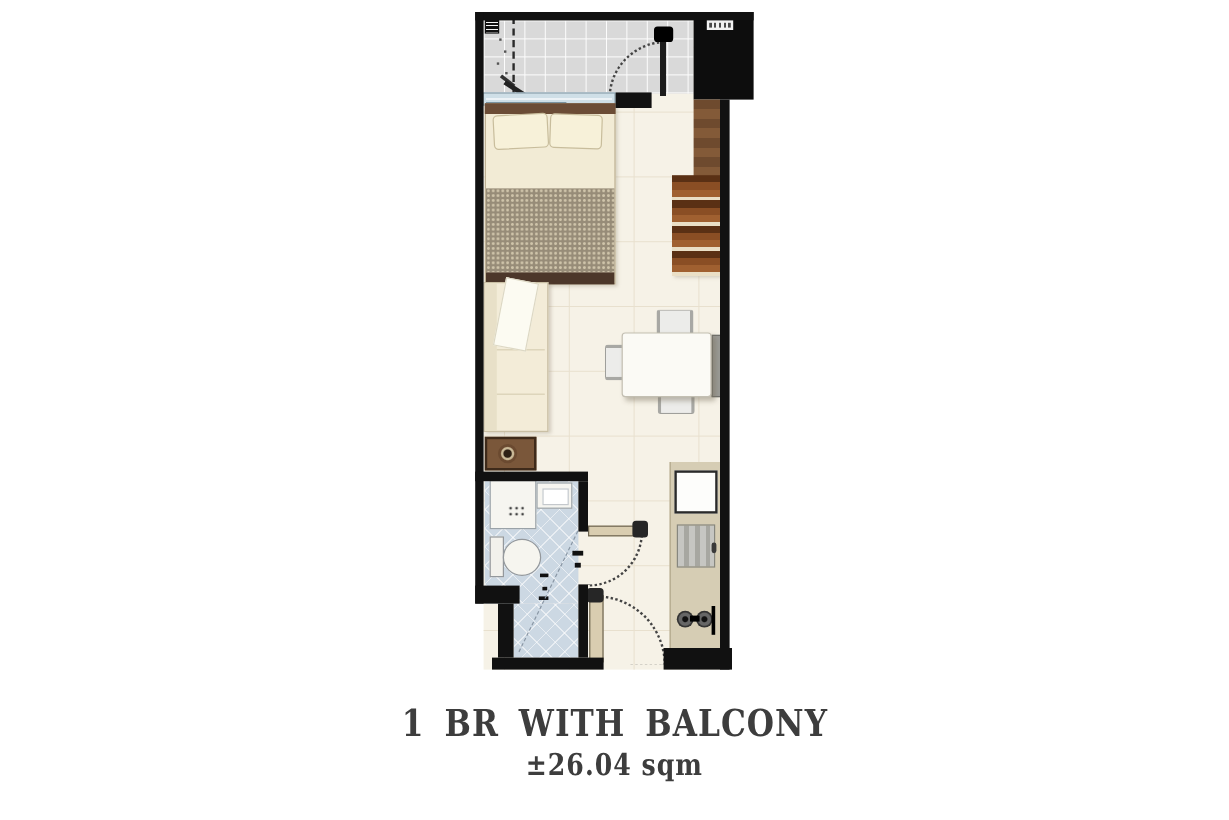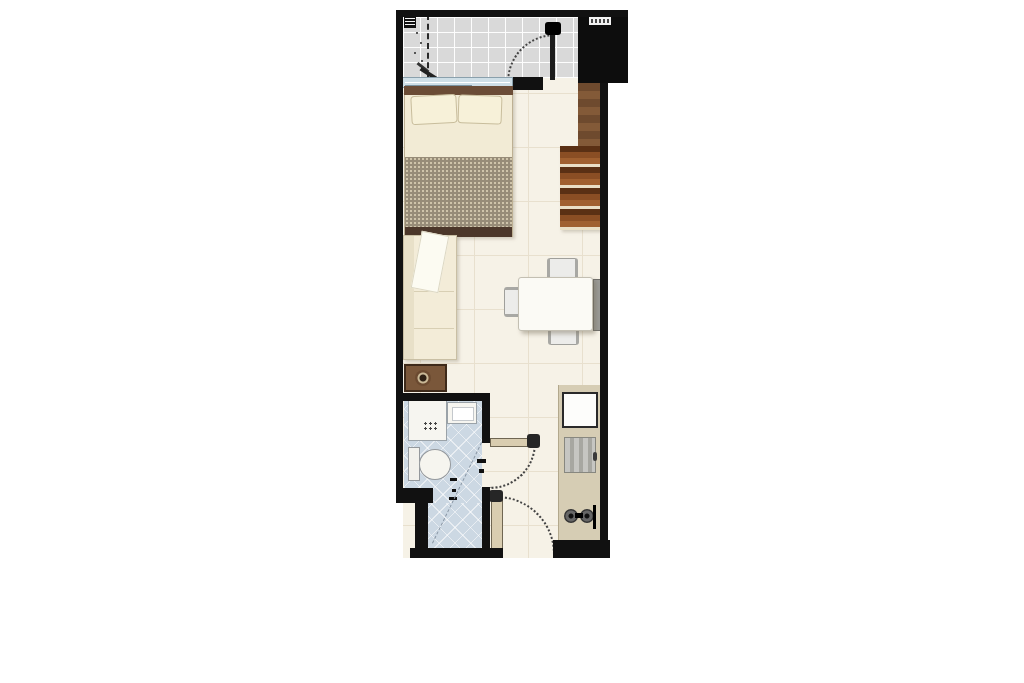--- a/index.html
+++ b/index.html
@@ -169,13 +169,17 @@
     <div class="wall" style="left:117px;top:67px;width:30px;height:13px;"></div>
     <div class="wall" style="left:0;top:383px;width:94px;height:8px;"></div>
     <div class="wall" style="left:86px;top:391px;width:8px;height:42px;"></div>
     <div class="wall" style="left:86px;top:477px;width:8px;height:61px;"></div>
     <div class="wall" style="left:0;top:478px;width:37px;height:15px;"></div>
     <div class="wall" style="left:19px;top:493px;width:13px;height:45px;"></div>
     <div class="wall" style="left:14px;top:538px;width:93px;height:10px;"></div>
     <div class="wall" style="left:157px;top:530px;width:57px;height:18px;"></div>
   </div>
 
+  <div id="caption">
+    <span class="t1">1 BR WITH BALCONY</span>
+    <span class="t2"><span>±26.04 sqm</span></span>
+  </div>
 </div>
 
 </body></html>

